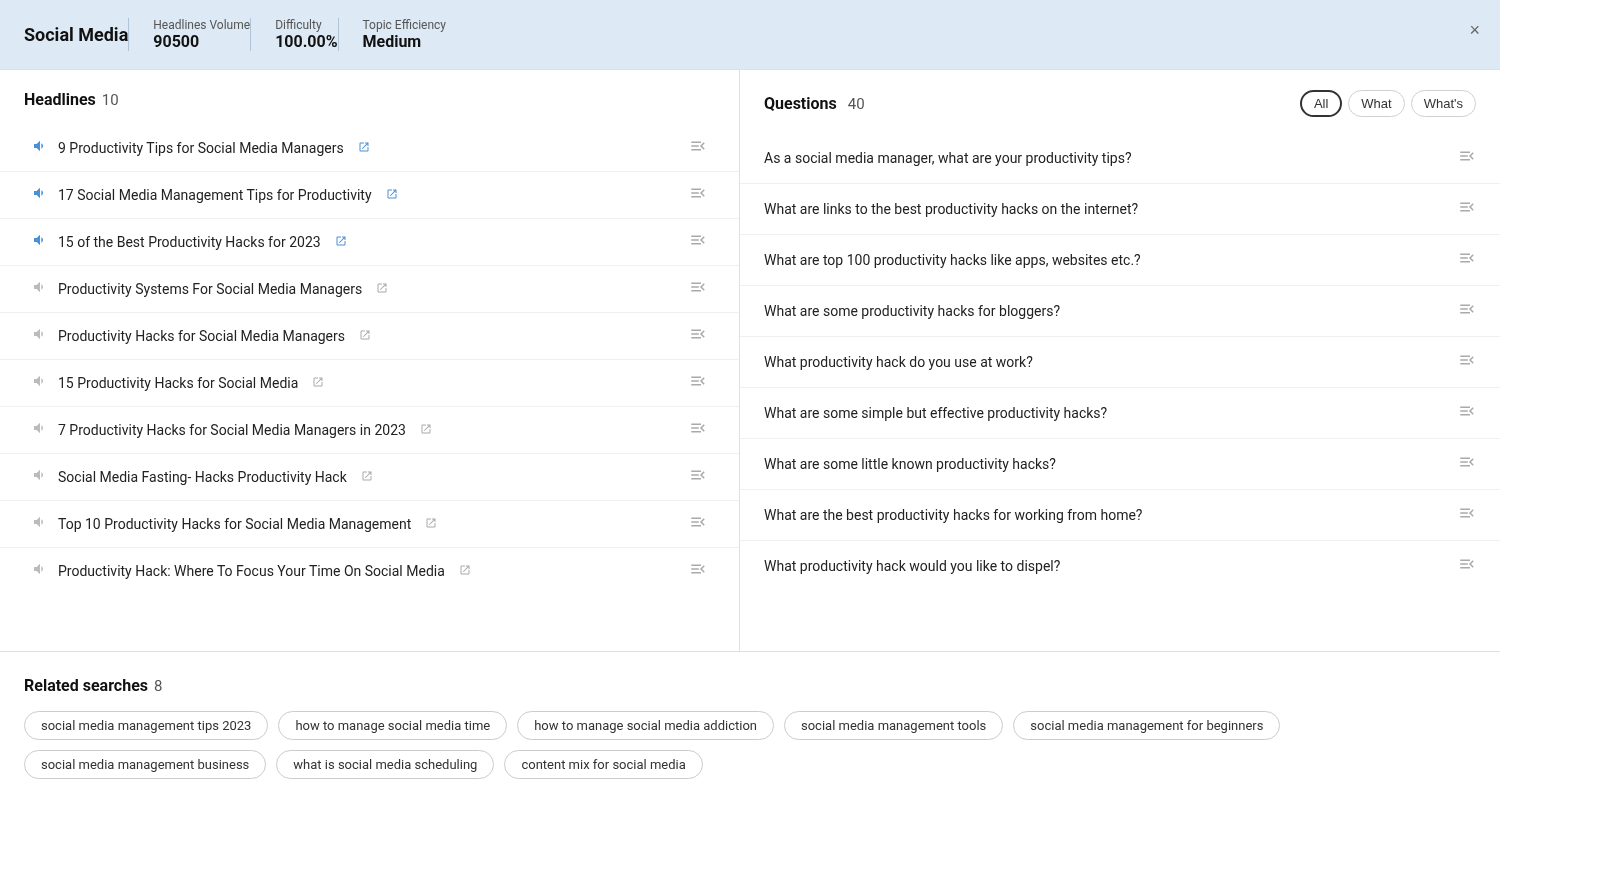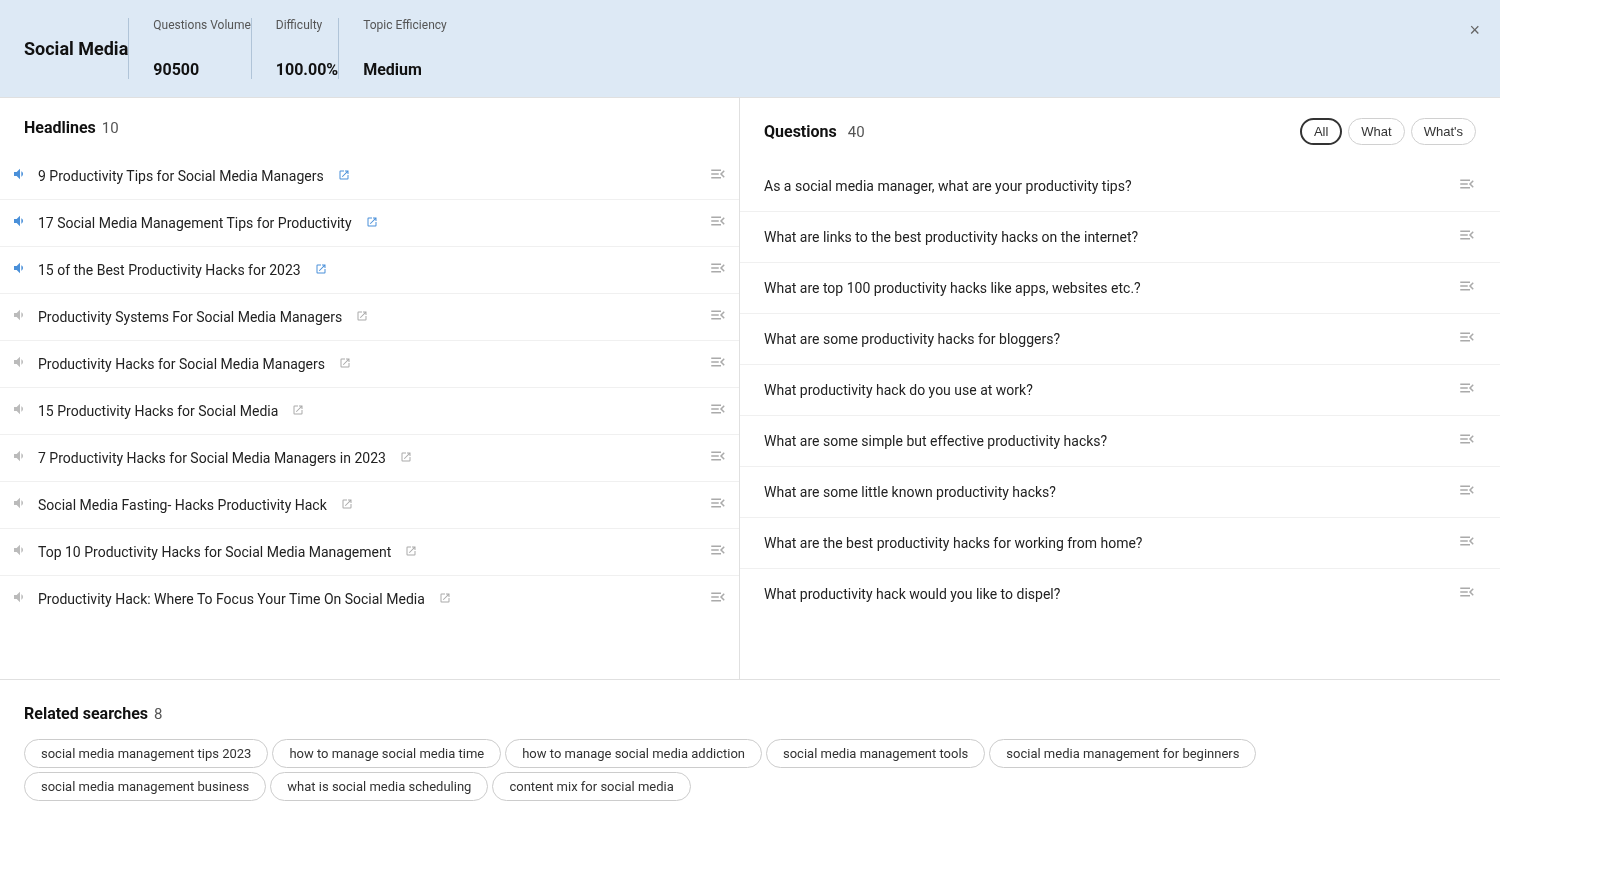--- a/index.html
+++ b/index.html
@@ -35,21 +35,20 @@
     .stat-label {
       font-size: 12px;
       color: #555;
       font-weight: 400;
     }
 
     .stat-value {
       font-size: 16px;
       font-weight: 700;
       color: #111;
-      margin-top: 28px;
     }
 
     .close-btn {
       position: absolute;
       right: 20px;
       top: 20px;
       background: none;
       border: none;
       font-size: 18px;
       cursor: pointer;
@@ -79,21 +78,21 @@
       font-weight: 400;
       color: #555;
       margin-left: 6px;
       font-size: 15px;
     }
 
     .headline-item {
       display: flex;
       align-items: center;
       justify-content: space-between;
-      padding: 12px 12px;
+      padding: 12px 32px;
       border-bottom: 1px solid #f0f0f0;
     }
 
     .headline-item:last-child {
       border-bottom: none;
     }
 
     .headline-left {
       display: flex;
       align-items: center;
@@ -231,21 +230,21 @@
     .related-header span.count {
       font-weight: 400;
       color: #555;
       margin-left: 6px;
       font-size: 15px;
     }
 
     .related-tags {
       display: flex;
       flex-wrap: wrap;
-      gap: 4px;
+      gap: 10px;
     }
 
     .related-tag {
       padding: 6px 16px;
       border-radius: 20px;
       border: 1px solid #ccc;
       font-size: 13px;
       color: #333;
       cursor: pointer;
       background: #fff;
@@ -263,21 +262,21 @@
       border-radius: 3px;
     }
   </style>
 </head>
 <body>
 
 <div class="header">
   <span class="header-title">Social Media</span>
 
   <div class="header-stat">
-    <span class="stat-label">Questions Volume</span>
+    <span class="stat-label">Headlines Volume</span>
     <span class="stat-value">90500</span>
   </div>
 
   <div class="header-stat">
     <span class="stat-label">Difficulty</span>
     <span class="stat-value">100.00%</span>
   </div>
 
   <div class="header-stat">
     <span class="stat-label">Topic Efficiency</span>

